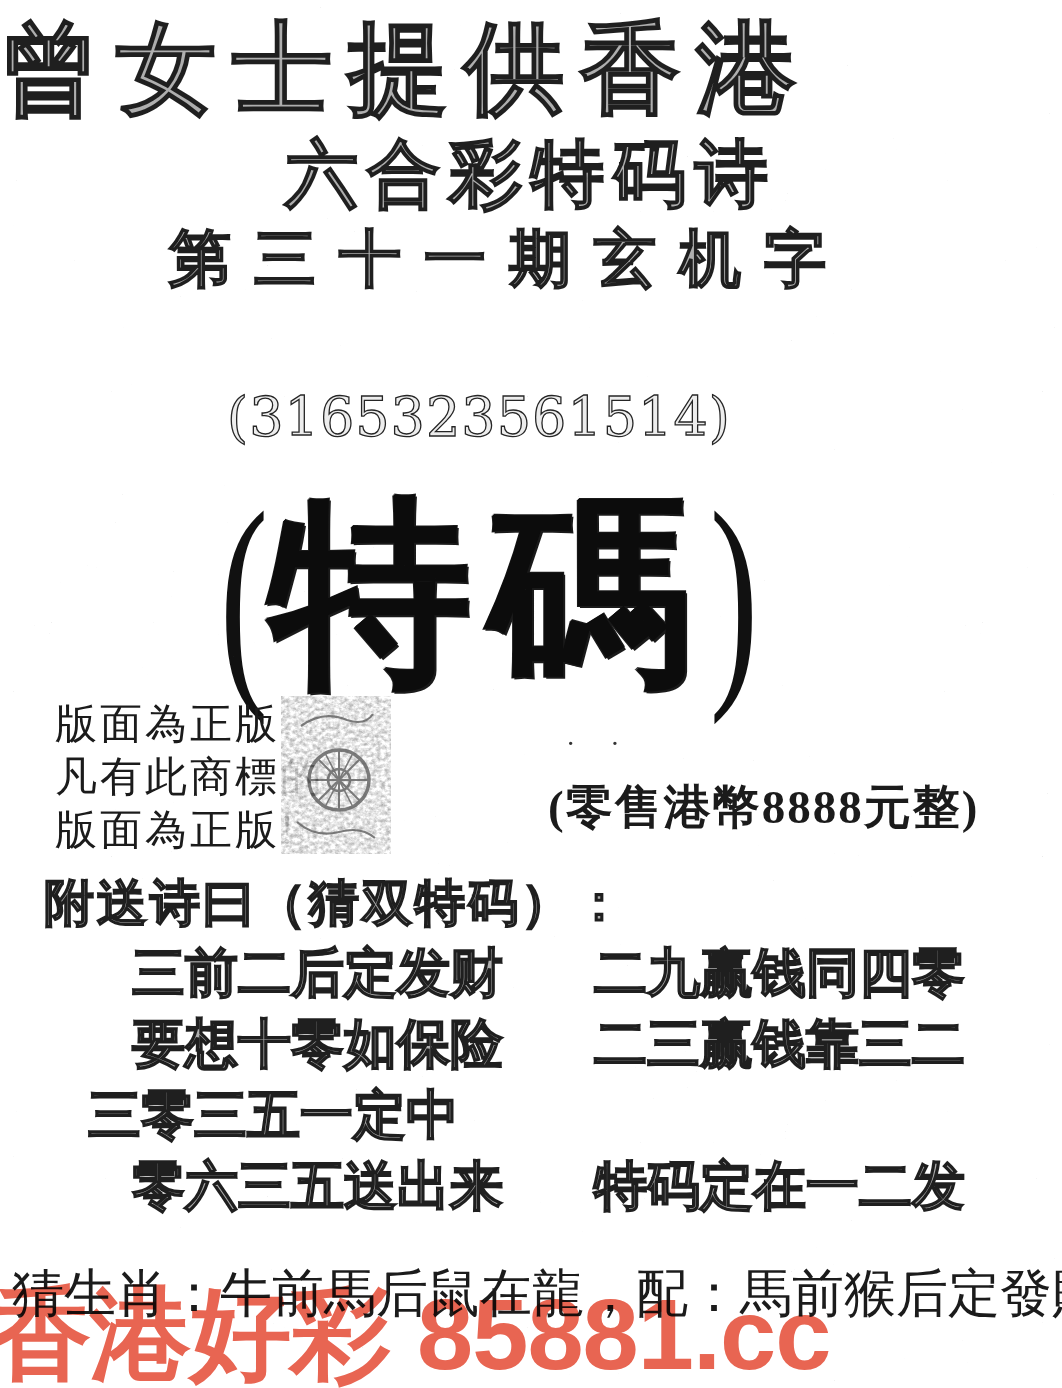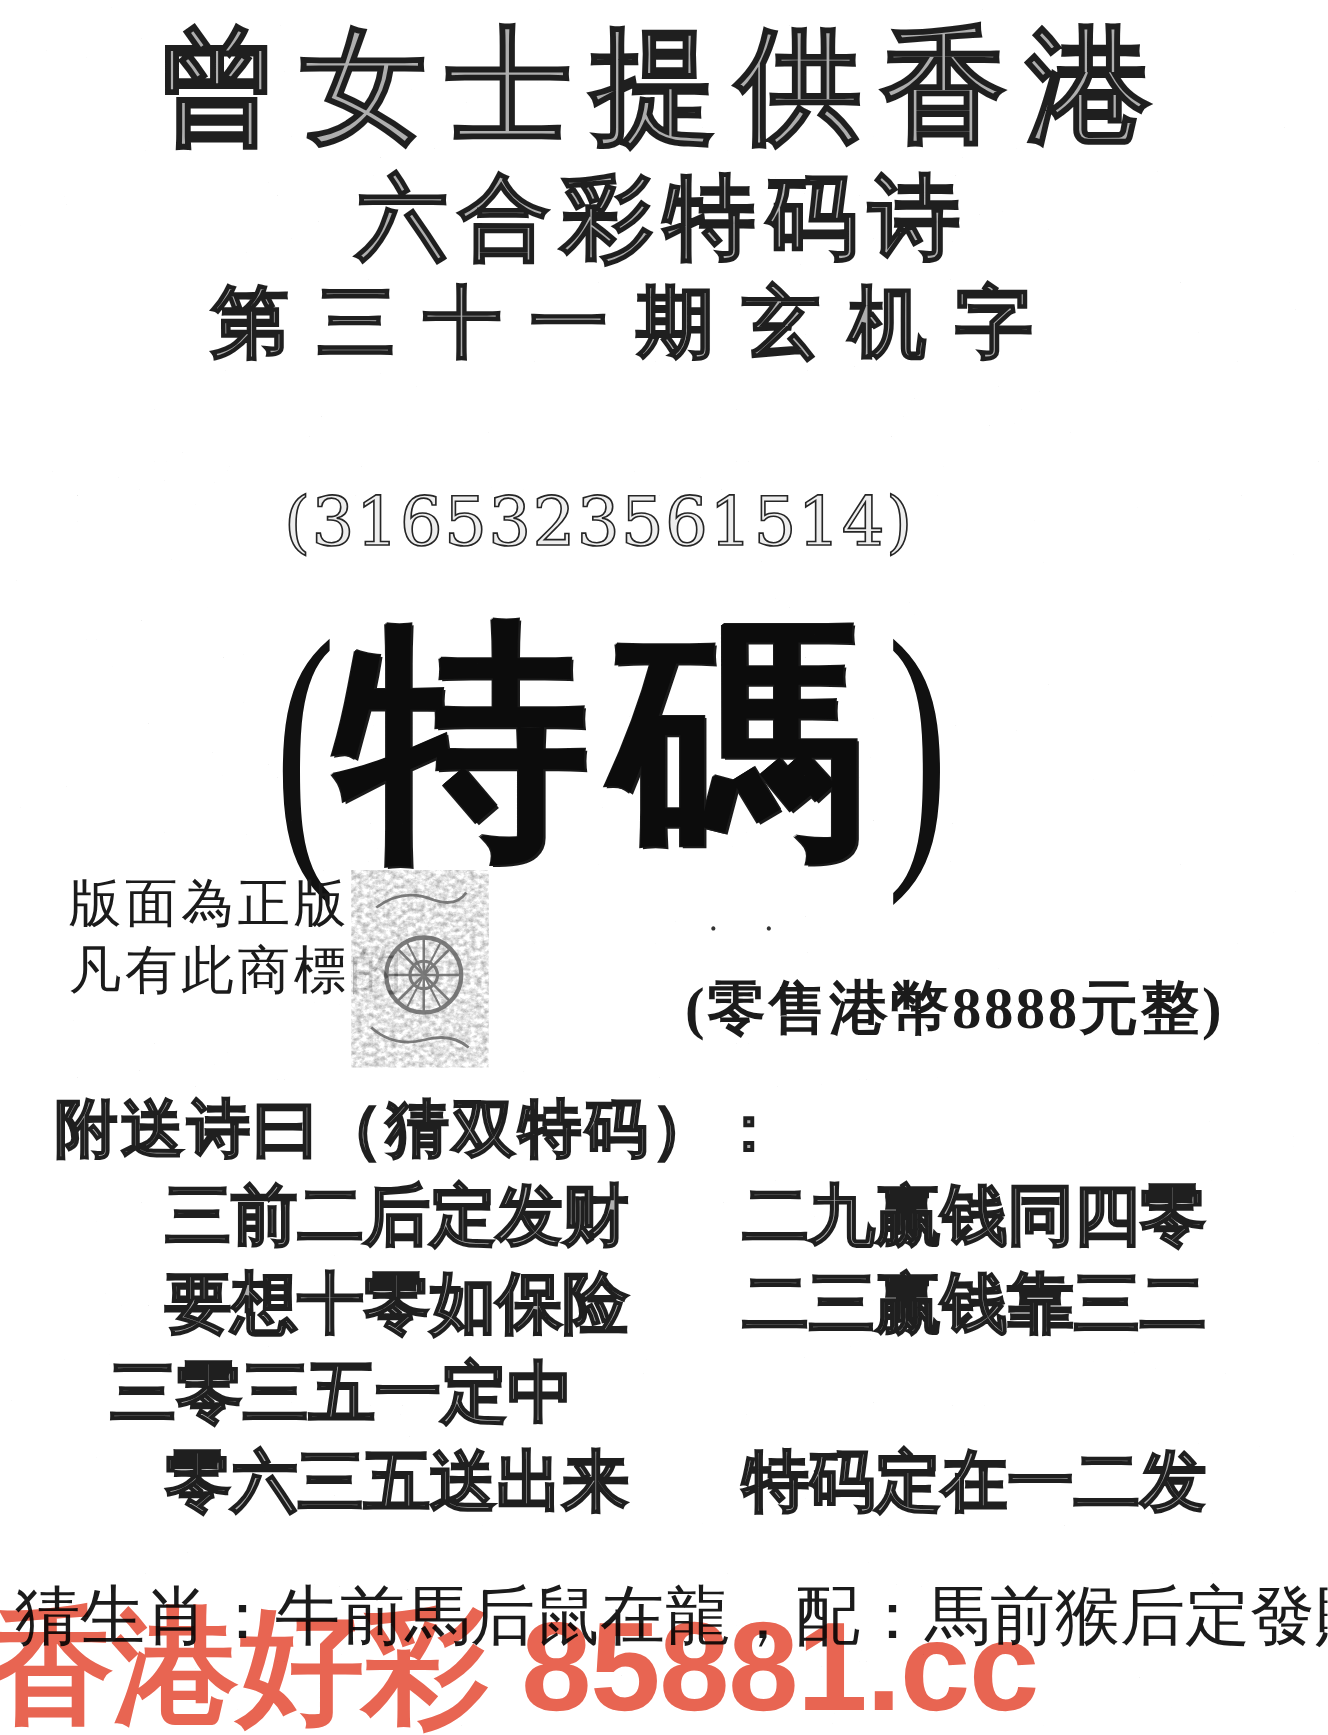--- a/index.html
+++ b/index.html
@@ -18,21 +18,20 @@
     -webkit-text-stroke:1.6px #1f1f1f;
     text-shadow:0 0 1px rgba(0,0,0,0.25);
   }
   .outline-light{
     color:rgba(25,25,25,0.08);
     -webkit-text-stroke:1.3px #262626;
   }
 
   .title1{
     position:absolute;top:14px;left:0;right:0;
-    text-align:center;
     font-size:100px;line-height:112px;
     letter-spacing:16px;
     white-space:nowrap;
     font-weight:700;
   }
   .title2{
     position:absolute;top:134px;left:0;right:0;
     text-align:center;
     font-size:73px;line-height:82px;
     letter-spacing:9px;
@@ -160,20 +159,21 @@
 
   <div class="bigcode">
     <span class="paren">(</span>
     <span class="bigchars">特碼</span>
     <span class="paren">)</span>
   </div>
 
   <div class="notice" style="color: rgb(27, 27, 27);">
     <div>版面為正版</div>
     <div>凡有此商標的</div>
+    <div>版面為正版!</div>
   </div>
 
   <div class="stamp">
     <svg width="110" height="158" viewBox="0 0 110 158" xmlns="http://www.w3.org/2000/svg">
       <defs>
         <filter id="stampn" x="0" y="0" width="110" height="158" filterUnits="userSpaceOnUse">
           <feTurbulence type="fractalNoise" baseFrequency="0.22 0.26" numOctaves="4" seed="11" result="n"></feTurbulence>
           <feColorMatrix in="n" type="matrix" values="0 0 0 0 0.32  0 0 0 0 0.32  0 0 0 0 0.32  1.7 0 0 0 -0.55"></feColorMatrix>
         </filter>
       </defs>

